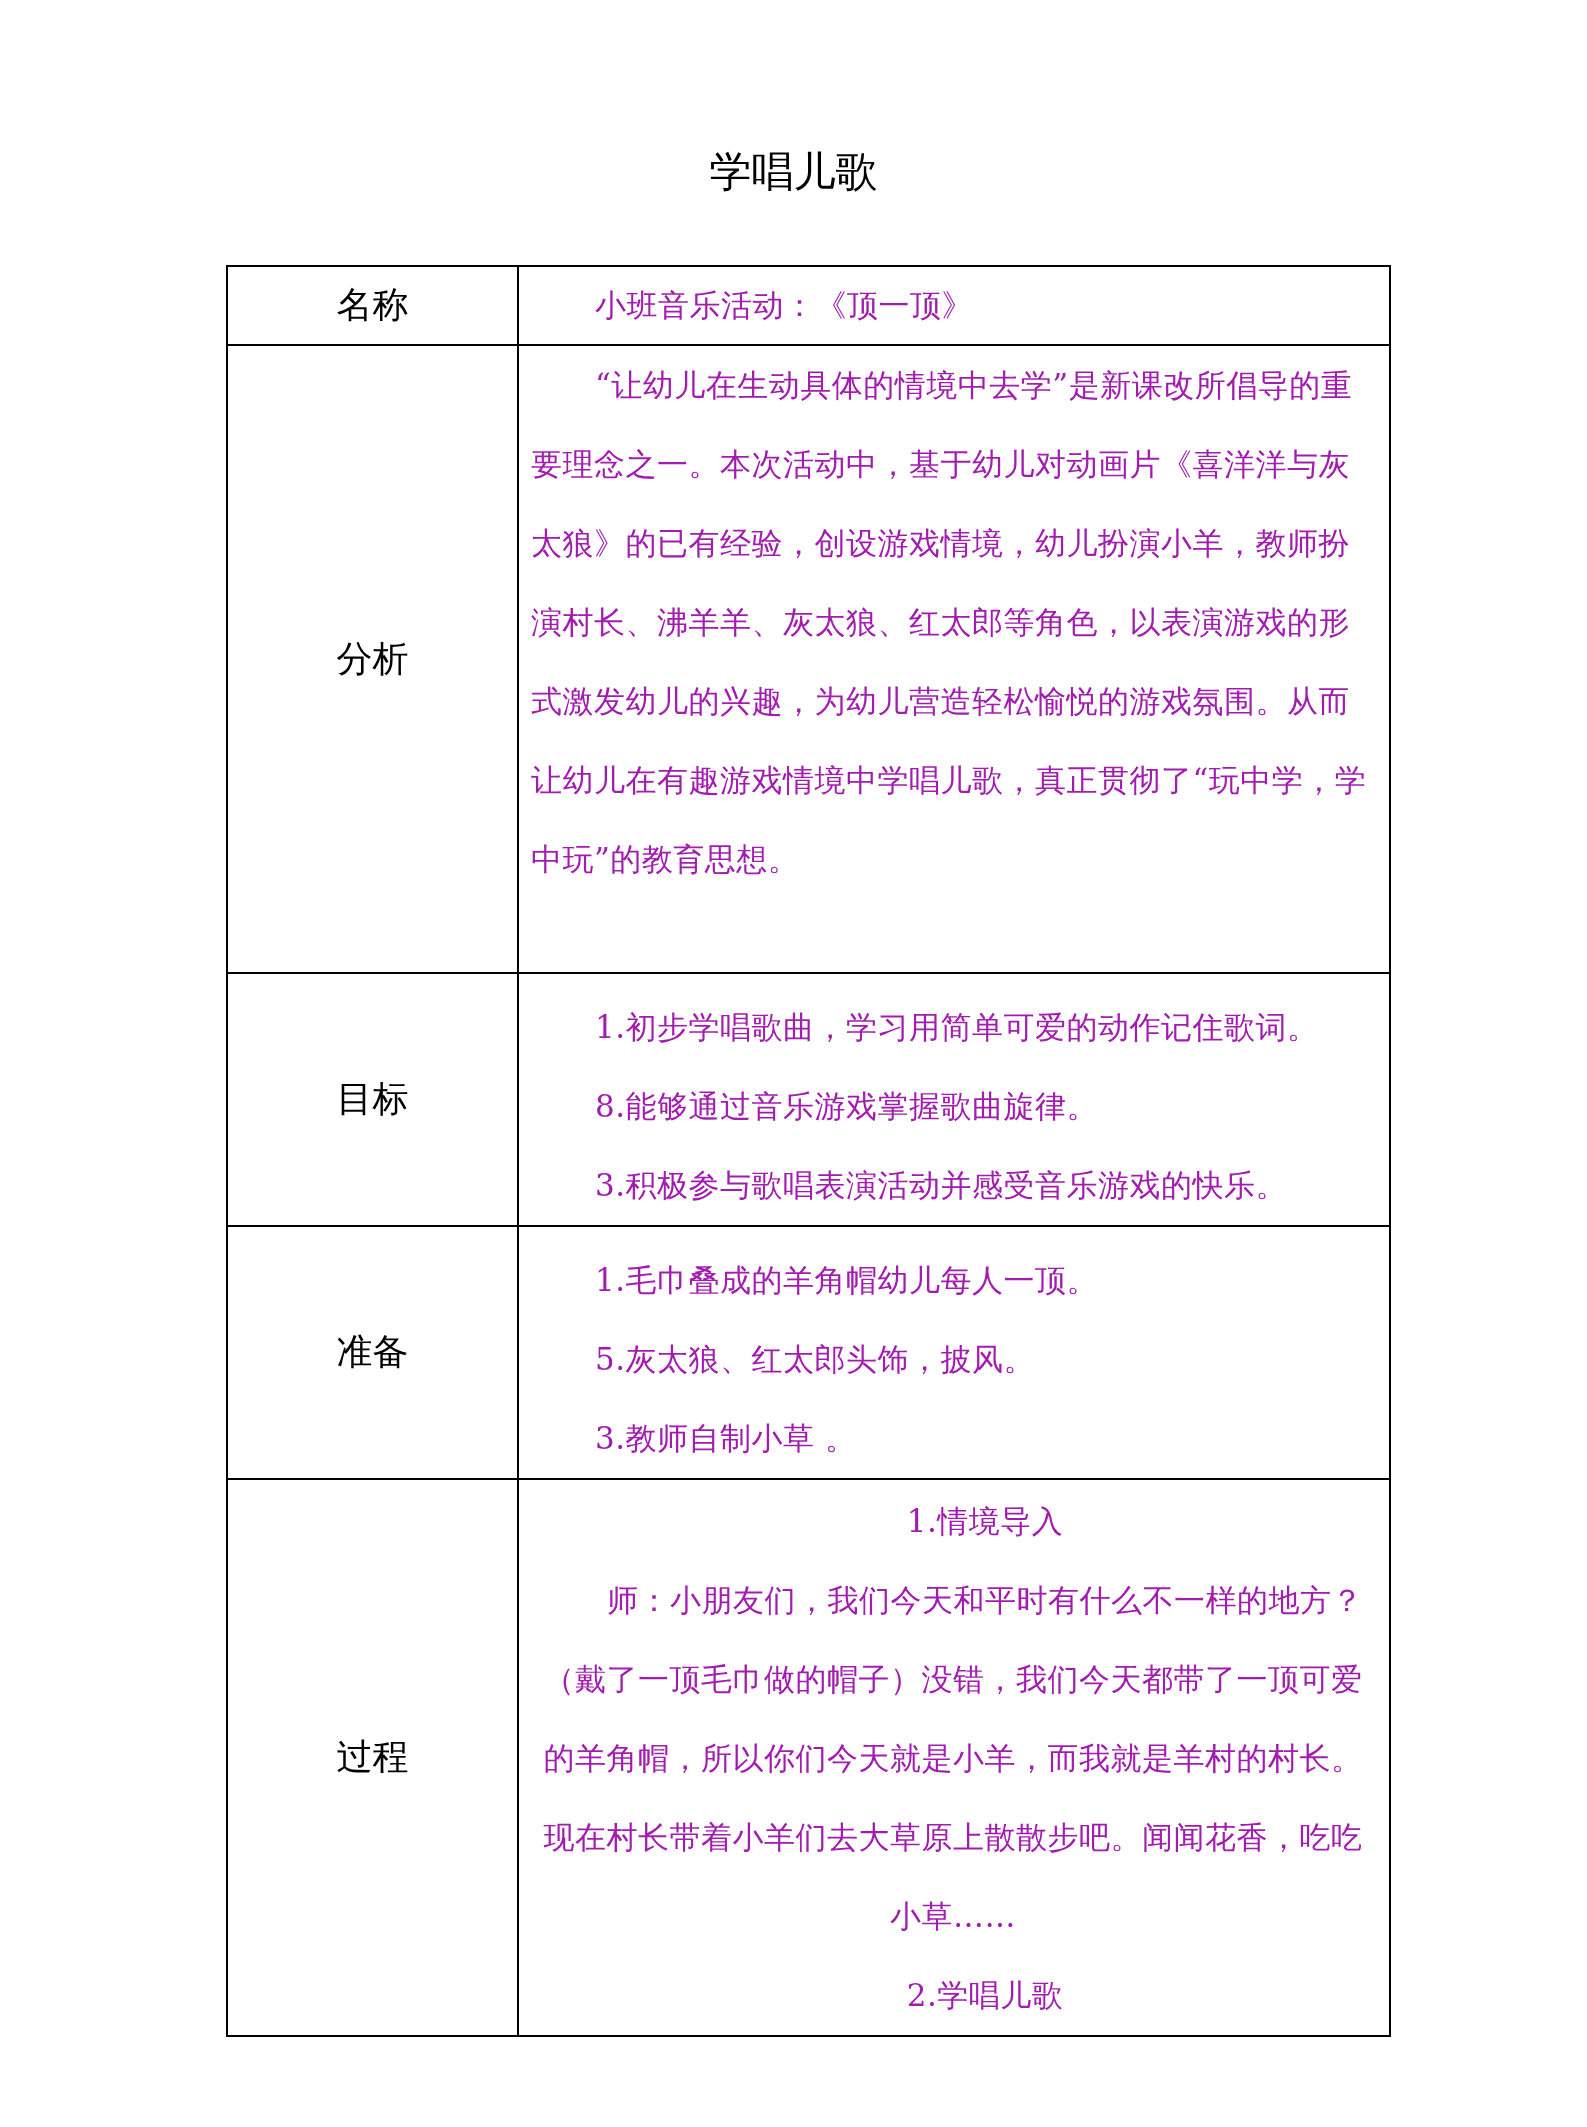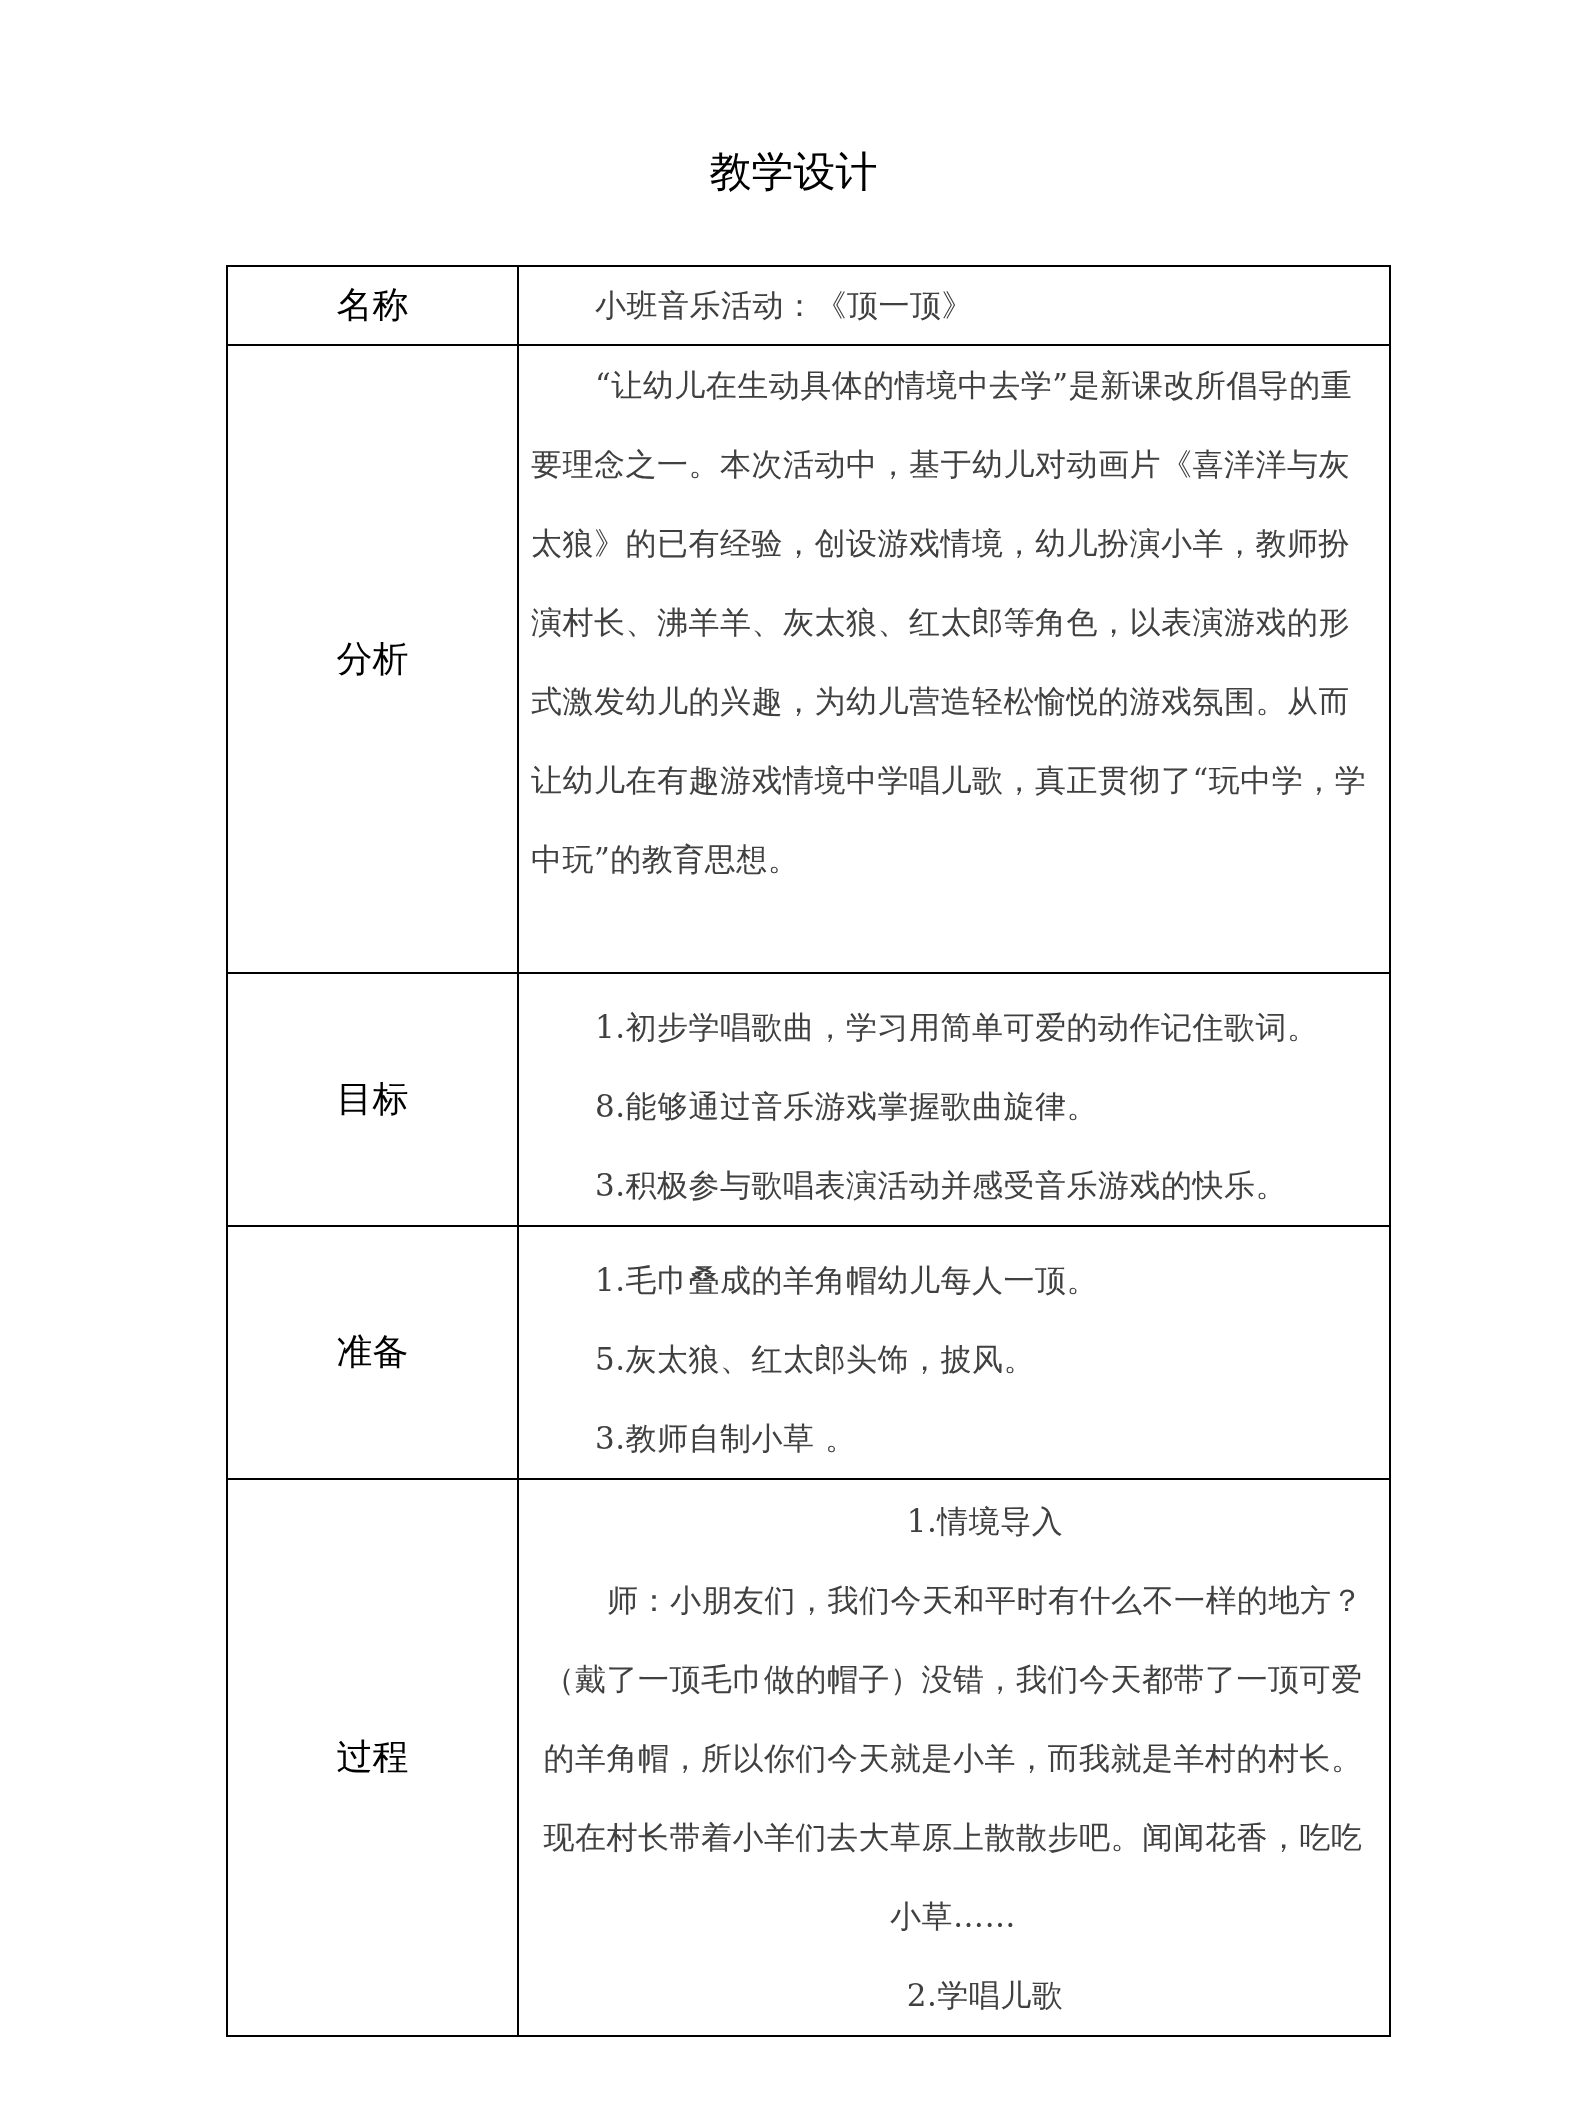--- a/index.html
+++ b/index.html
@@ -11,39 +11,39 @@
   table.design {
     position:absolute; left:226px; top:242px; width:1165px;
     border-collapse:collapse; table-layout:fixed;margin-top:23px;
   }
   table.design td { border:2px solid #000; padding:0; vertical-align:top; }
   td.label {
     width:289px; vertical-align:middle !important; text-align:center;
     font-family:"DejaVu Sans", sans-serif; font-size:36px;
   }
   td.content {
-    font-family:"DejaVu Serif", serif; font-size:31px; color:#404040;
+    font-family:"DejaVu Serif", serif; font-size:31px; color:#a21caf;
     padding:0 14px 0 12px !important;
   }
   .para { line-height:79px; text-indent:64px; margin:0; letter-spacing:0.5px; }
   .row-name td { height:77px; }
   .row-name .para { line-height:77px; }
   .row-analysis td { height:626px; }
   .row-analysis .inner { padding-top:0; }
   .row-goal td { height:237px; }
   .row-prep td { height:235px; }
   .row-process td { height:547px; }
   .list .para { line-height:79px; }
   .row-goal .inner, .row-prep .inner { padding-top:14px; }
   .row-process .inner { padding-top:2px;text-align:center; }
 </style>
 </head>
 <body>
 
-<div class="title">教学设计</div>
+<div class="title">学唱儿歌</div>
 
 <table class="design">
   <tbody>
       <tr class="row-name">
     <td class="label">名称</td>
     <td class="content">
       <p class="para">小班音乐活动：《顶一顶》</p>
     </td>
   </tr>
   <tr class="row-analysis">

